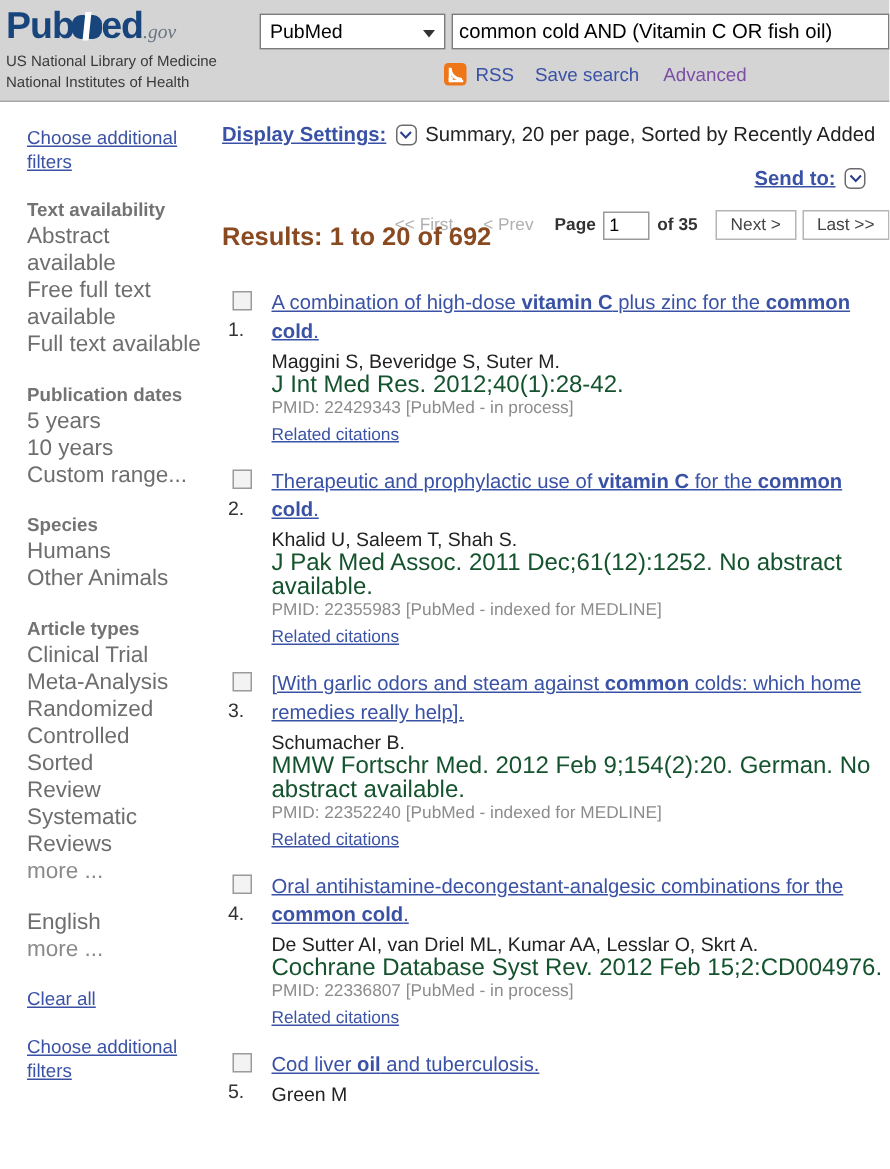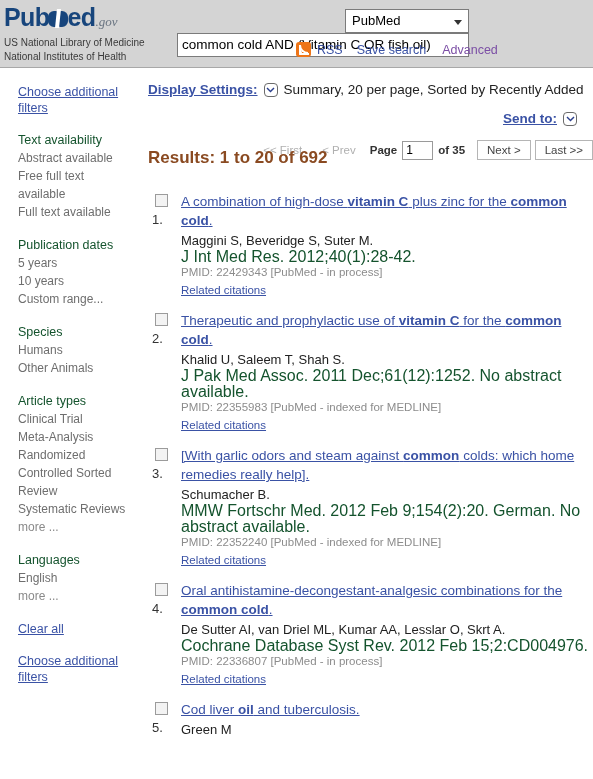--- a/index.html
+++ b/index.html
@@ -54,21 +54,21 @@
     position: absolute; left: 8px; top: 0; width: 4px; height: 19px;
     background: #ffffff;
     transform: skewX(-6deg);
   }
   .logo-sub {
     font-size: 10px; color: #3a3a3a; line-height: 12px;
     margin-top: 2px; white-space: nowrap;
   }
 
   
-  #search-row { position: absolute; left: 173px; top: 9px; display: flex; align-items: flex-end; flex-direction: column; }
+  #search-row { position: absolute; left: 173px; top: 9px; display: flex; align-items: center; }
   #db-select {
     width: 124px; height: 24px;
     border: 1px solid #7b7b7b;
     background: #ffffff;
     font-family: "Liberation Sans", sans-serif;
     font-size: 13px; color: #000;
     padding: 0 18px 0 6px;
     line-height: 22px;
     position: relative;
     cursor: pointer;
@@ -135,25 +135,25 @@
     width: 142px;
     padding: 16px 8px 0 18px;
     font-size: 12.5px;
   }
   .side-link {
     color: #3a52a5; text-decoration: underline; cursor: pointer;
     display: block; line-height: 16px; font-size: 12.5px;
   }
   .side-group { margin-top: 16px; }
   .side-head {
-    font-weight: normal; color: #14532d; font-size: 12.5px;
+    font-weight: bold; color: #737373; font-size: 12.5px;
     line-height: 16px; margin-bottom: 1px;
   }
   .side-item {
-    color: #6e6e6e; font-size: 12px; line-height: 18px;
+    color: #6e6e6e; font-size: 15px; line-height: 18px;
     cursor: pointer;
   }
   .side-more { color: #8a8a8a; }
 
   
   #main {
     position: absolute; left: 148px; top: 0; width: 445px;
     padding-top: 14px;
   }
   #display-row {
@@ -299,21 +299,20 @@
         <div class="side-head">Article types</div>
         <div class="side-item">Clinical Trial</div>
         <div class="side-item">Meta-Analysis</div>
         <div class="side-item">Randomized Controlled Sorted</div>
         <div class="side-item">Review</div>
         <div class="side-item">Systematic Reviews</div>
         <div class="side-item side-more">more ...</div>
       </div>
 
       <div class="side-group">
-        <div class="side-head">Languages</div>
         <div class="side-item">English</div>
         <div class="side-item side-more">more ...</div>
       </div>
 
       <div class="side-group">
         <span class="side-link">Clear all</span>
       </div>
 
       <div class="side-group">
         <span class="side-link">Choose additional filters</span>

